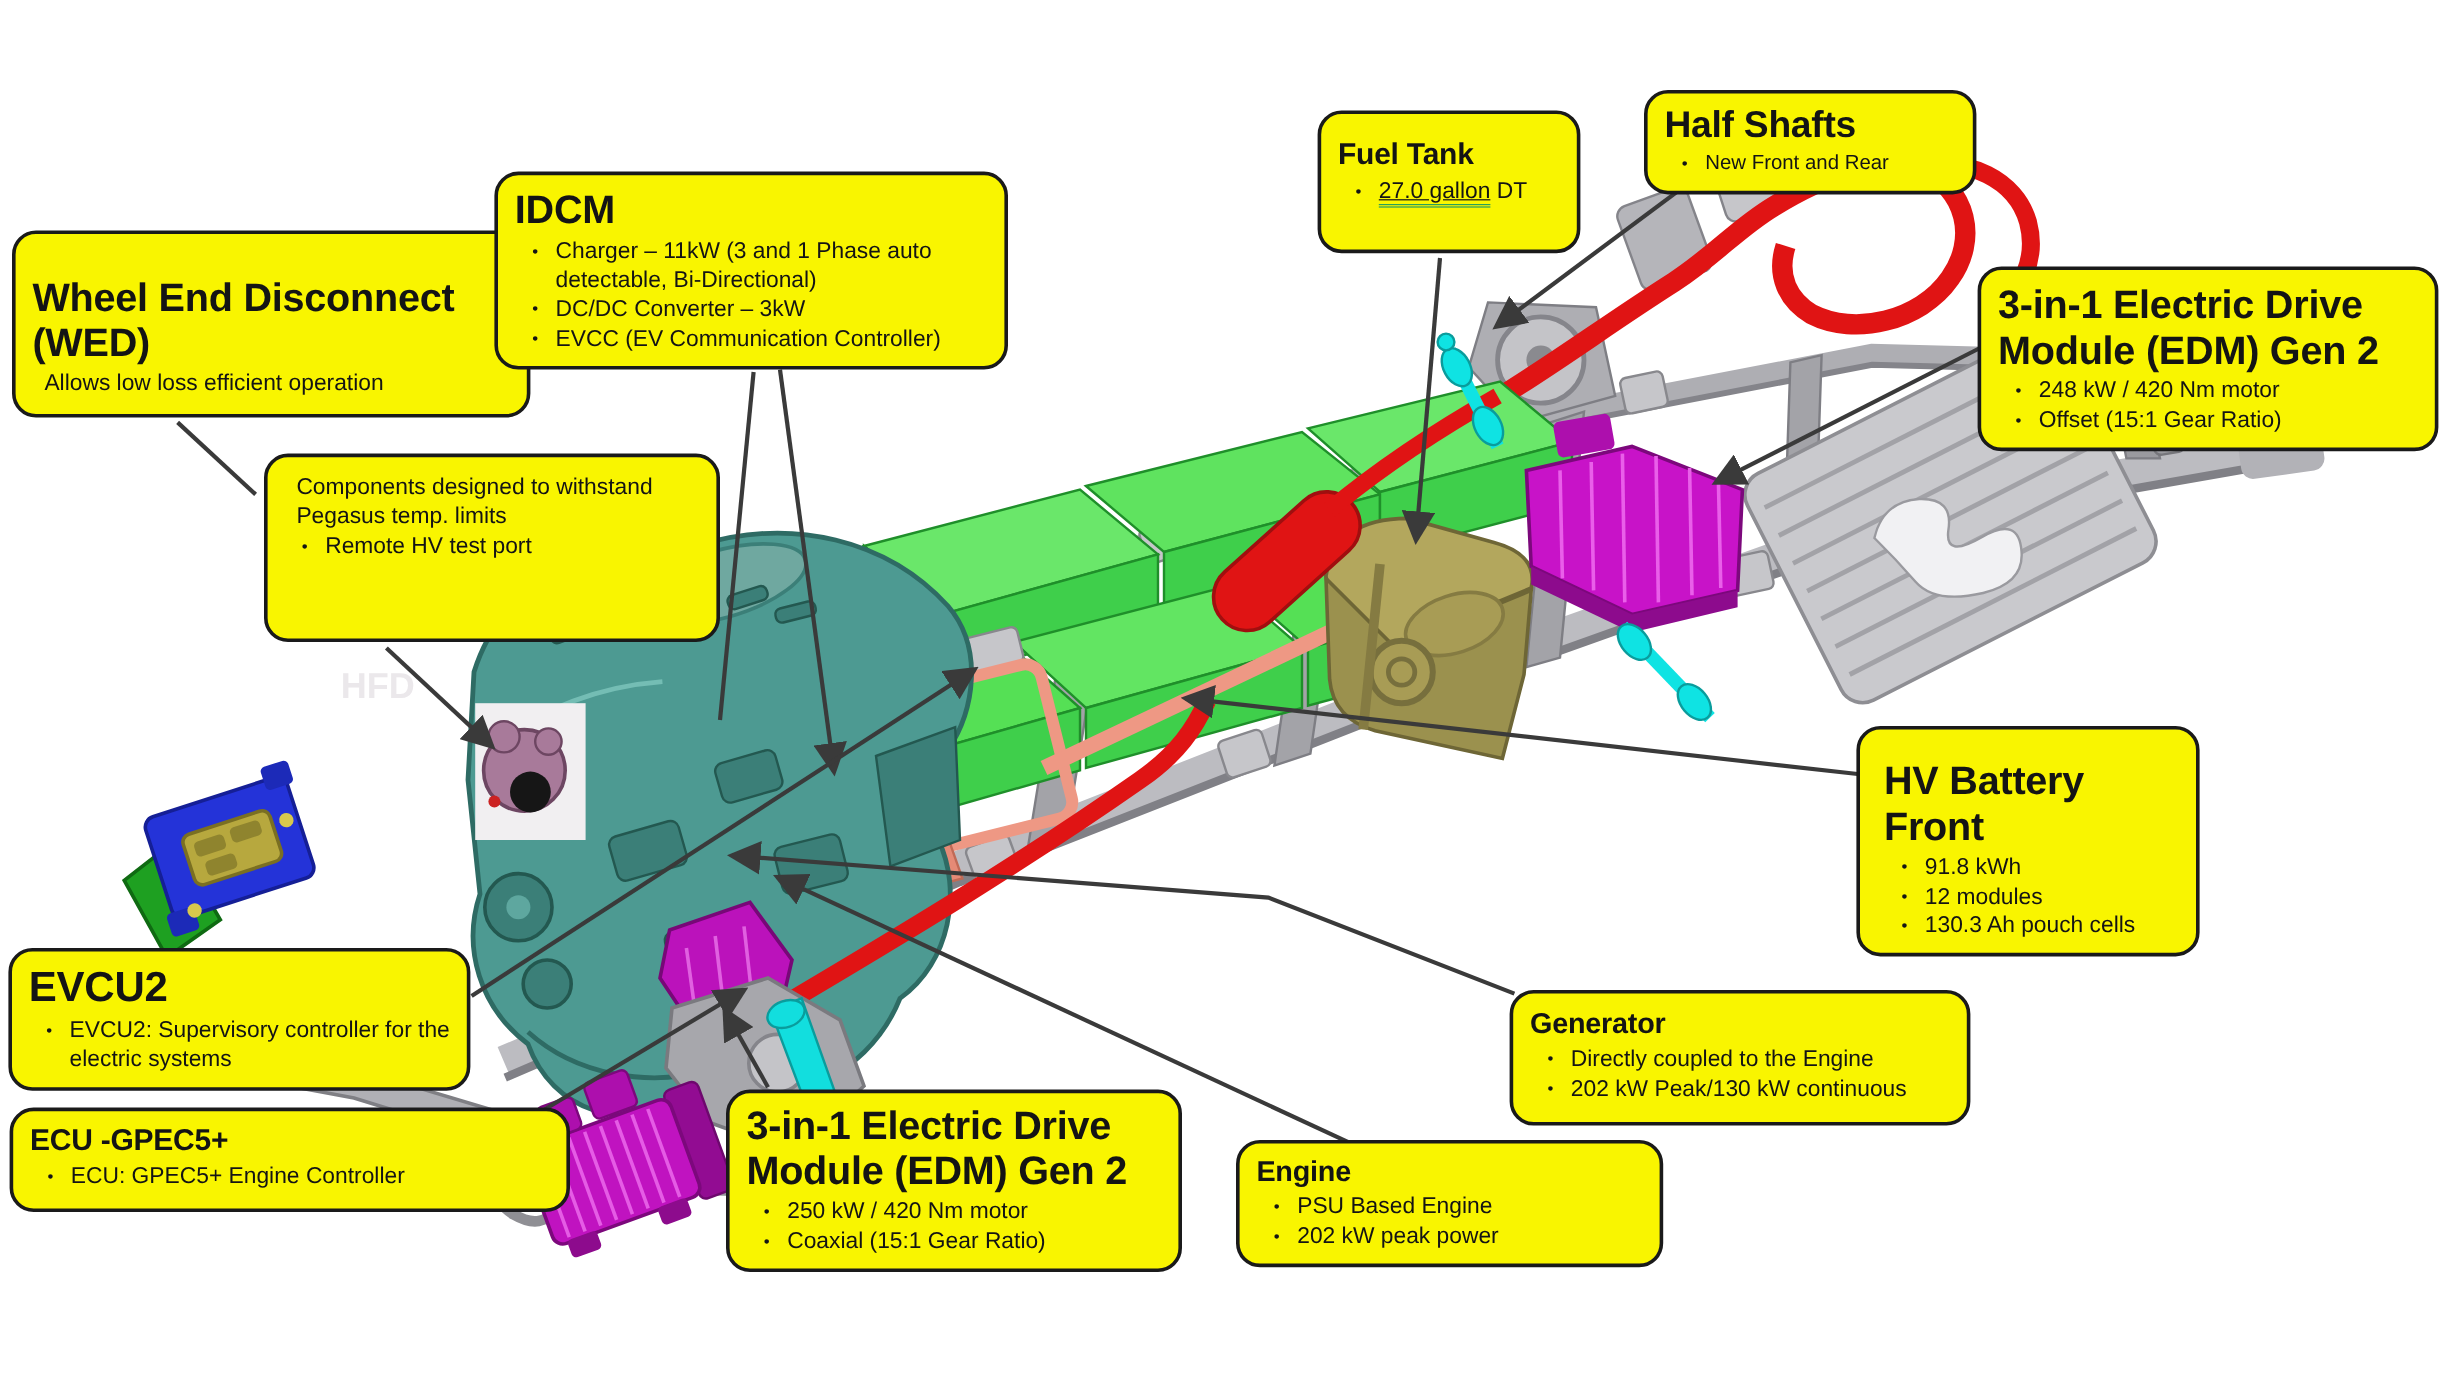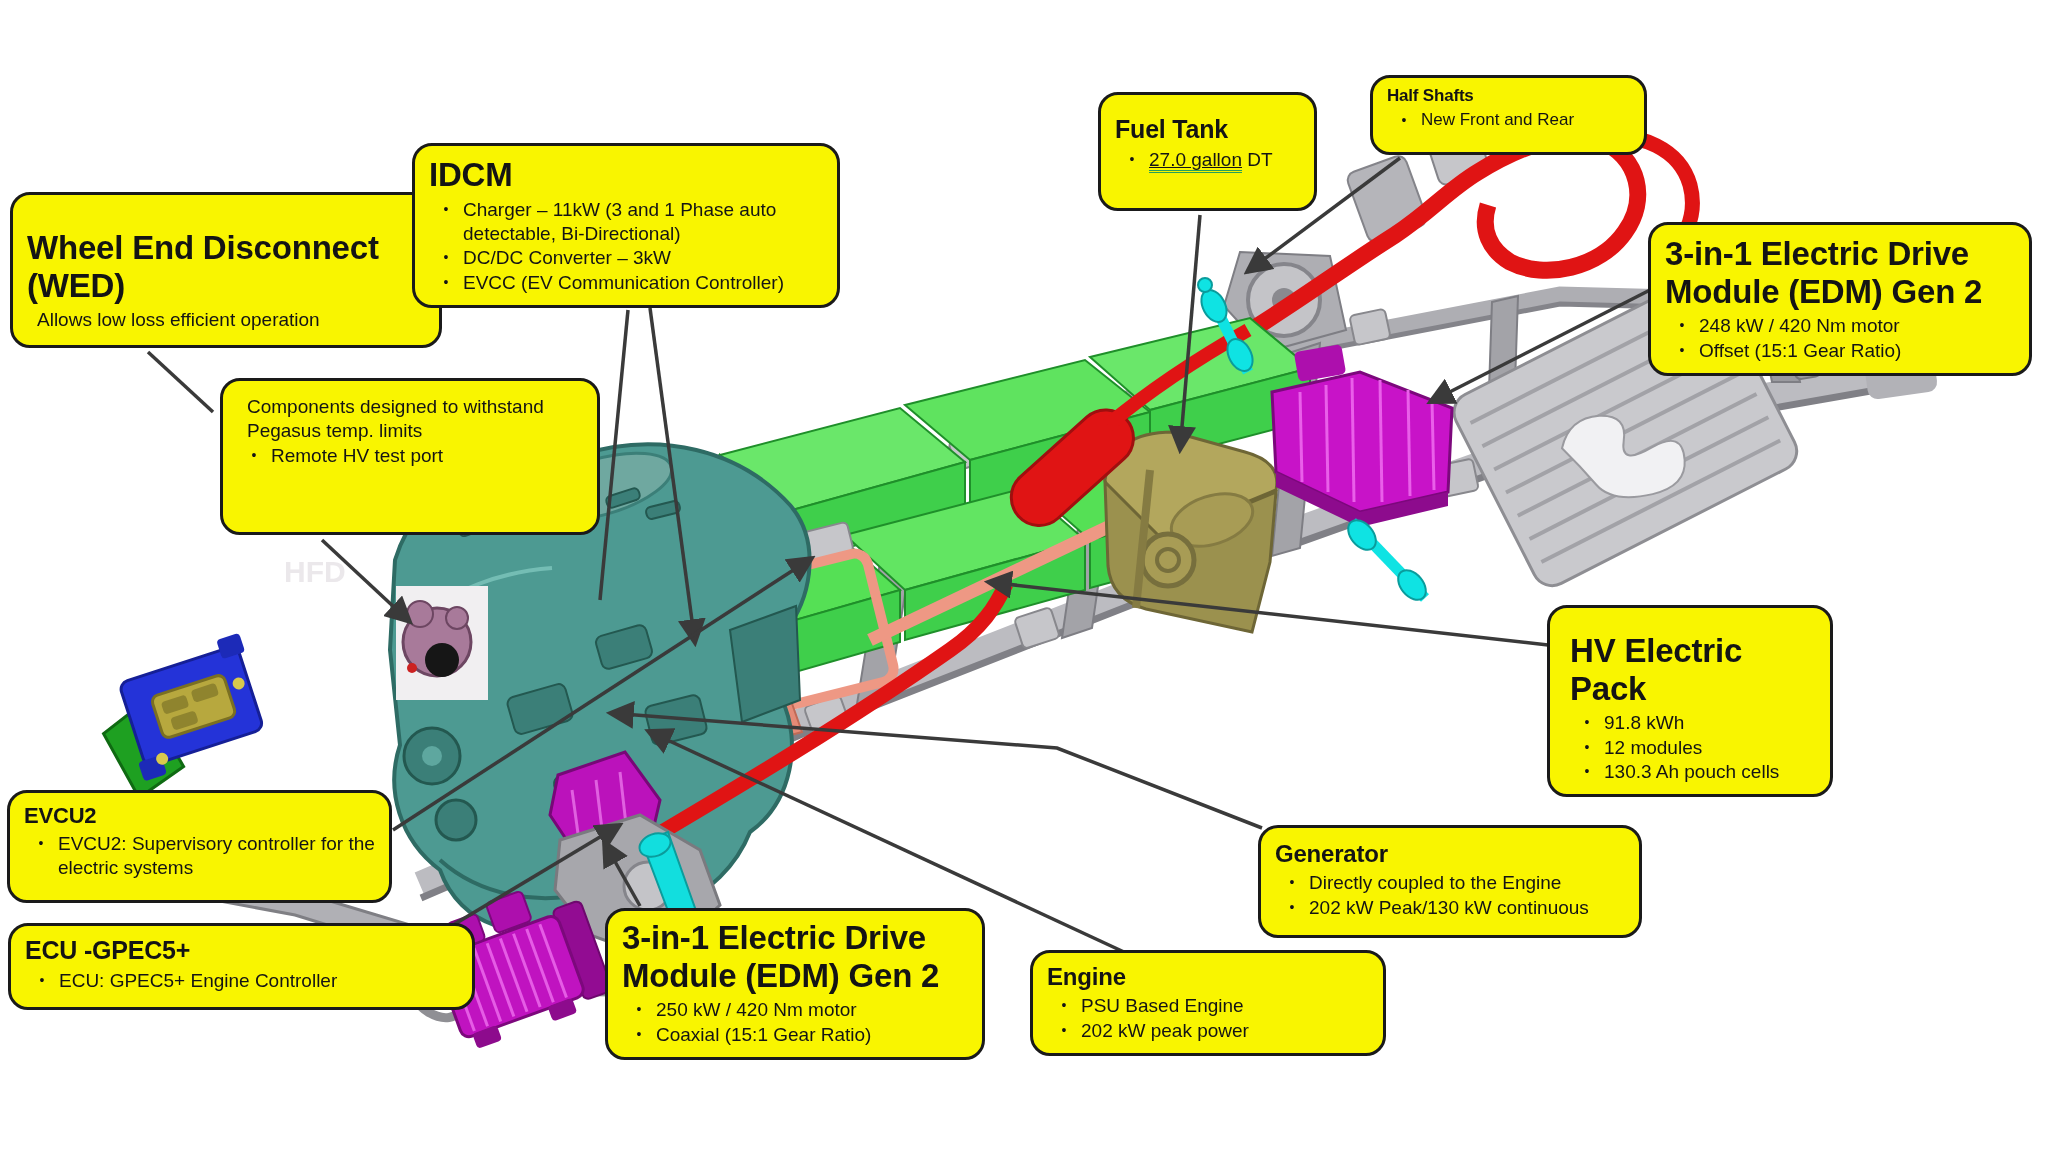--- a/index.html
+++ b/index.html
@@ -13,29 +13,29 @@
   .co .row{display:flex;align-items:flex-start;font-size:19px;line-height:1.28;}
   .co .row .bl{flex:0 0 34px;text-align:center;font-size:14px;line-height:1.7;}
   .co .row.nb{padding-left:10px;}
   .co .u{text-decoration:underline;border-bottom:3px double #2aa05a;padding-bottom:0px;}
   
   .co-wed{left:10px;top:192px;width:432px;min-height:156px;padding-top:34px;padding-right:36px;}
   .co-idcm{left:412px;top:143px;width:428px;min-height:162px;}
   .co-fuel{left:1098px;top:92px;width:219px;min-height:119px;padding-top:20px;}
   .co-fuel .t{font-size:25px;}
   .co-half{left:1370px;top:75px;width:277px;min-height:80px;padding-top:8px;}
-  .co-half .t{font-size:17px;}
+  .co-half .t{font-size:31px;}
   .co-half .row{font-size:17px;}
   .co-edmr{left:1648px;top:222px;width:384px;min-height:133px;}
   .co-edmr .t{max-width:330px;}
   .co-hvpdc{left:220px;top:378px;width:380px;min-height:157px;}
   .co-hvpdc .t{max-width:260px;}
   .co-hvb{left:1547px;top:605px;width:286px;min-height:160px;padding-top:24px;padding-left:20px;}
   .co-evcu2{left:7px;top:790px;width:385px;min-height:113px;}
-  .co-evcu2 .t{font-size:22px;}
+  .co-evcu2 .t{font-size:35px;}
   .co-ecu{left:8px;top:923px;width:467px;min-height:87px;}
   .co-ecu .t{font-size:25px;}
   .co-edmb{left:605px;top:908px;width:380px;min-height:122px;padding-top:8px;}
   .co-edmb .t{max-width:330px;}
   .co-eng{left:1030px;top:950px;width:356px;min-height:106px;padding-top:10px;}
   .co-eng .t{font-size:24px;}
   .co-gen{left:1258px;top:825px;width:384px;min-height:113px;padding-top:12px;}
   .co-gen .t{font-size:24px;}
 </style>
 </head>
@@ -378,21 +378,21 @@
           <span>Components designed to withstand Pegasus temp. limits</span>
         </div>
         <div class="row">
           <span class="bl">•</span>
           <span>Remote HV test port</span>
         </div>
       </div>
 </div>
 
 <div class="co co-hvb">
-  <div class="t">HV Electric Pack</div>
+  <div class="t">HV Battery Front</div>
   <div class="items">
         <div class="row">
           <span class="bl">•</span>
           <span>91.8 kWh</span>
         </div>
         <div class="row">
           <span class="bl">•</span>
           <span>12 modules</span>
         </div>
         <div class="row">

